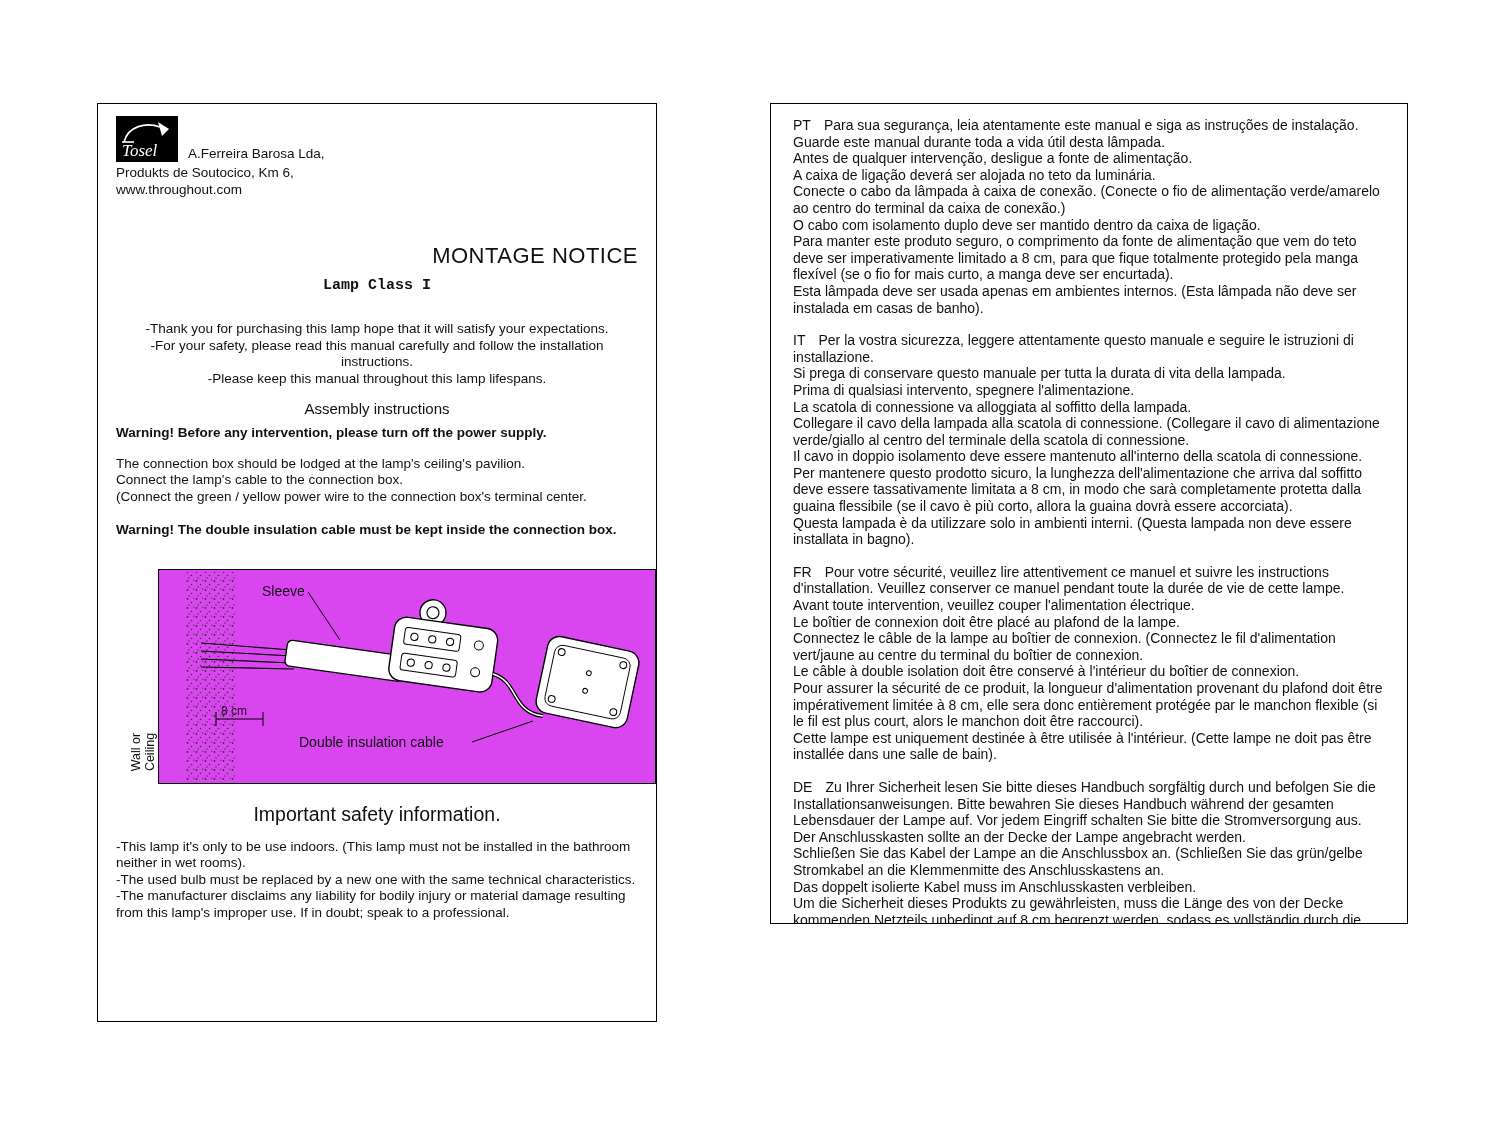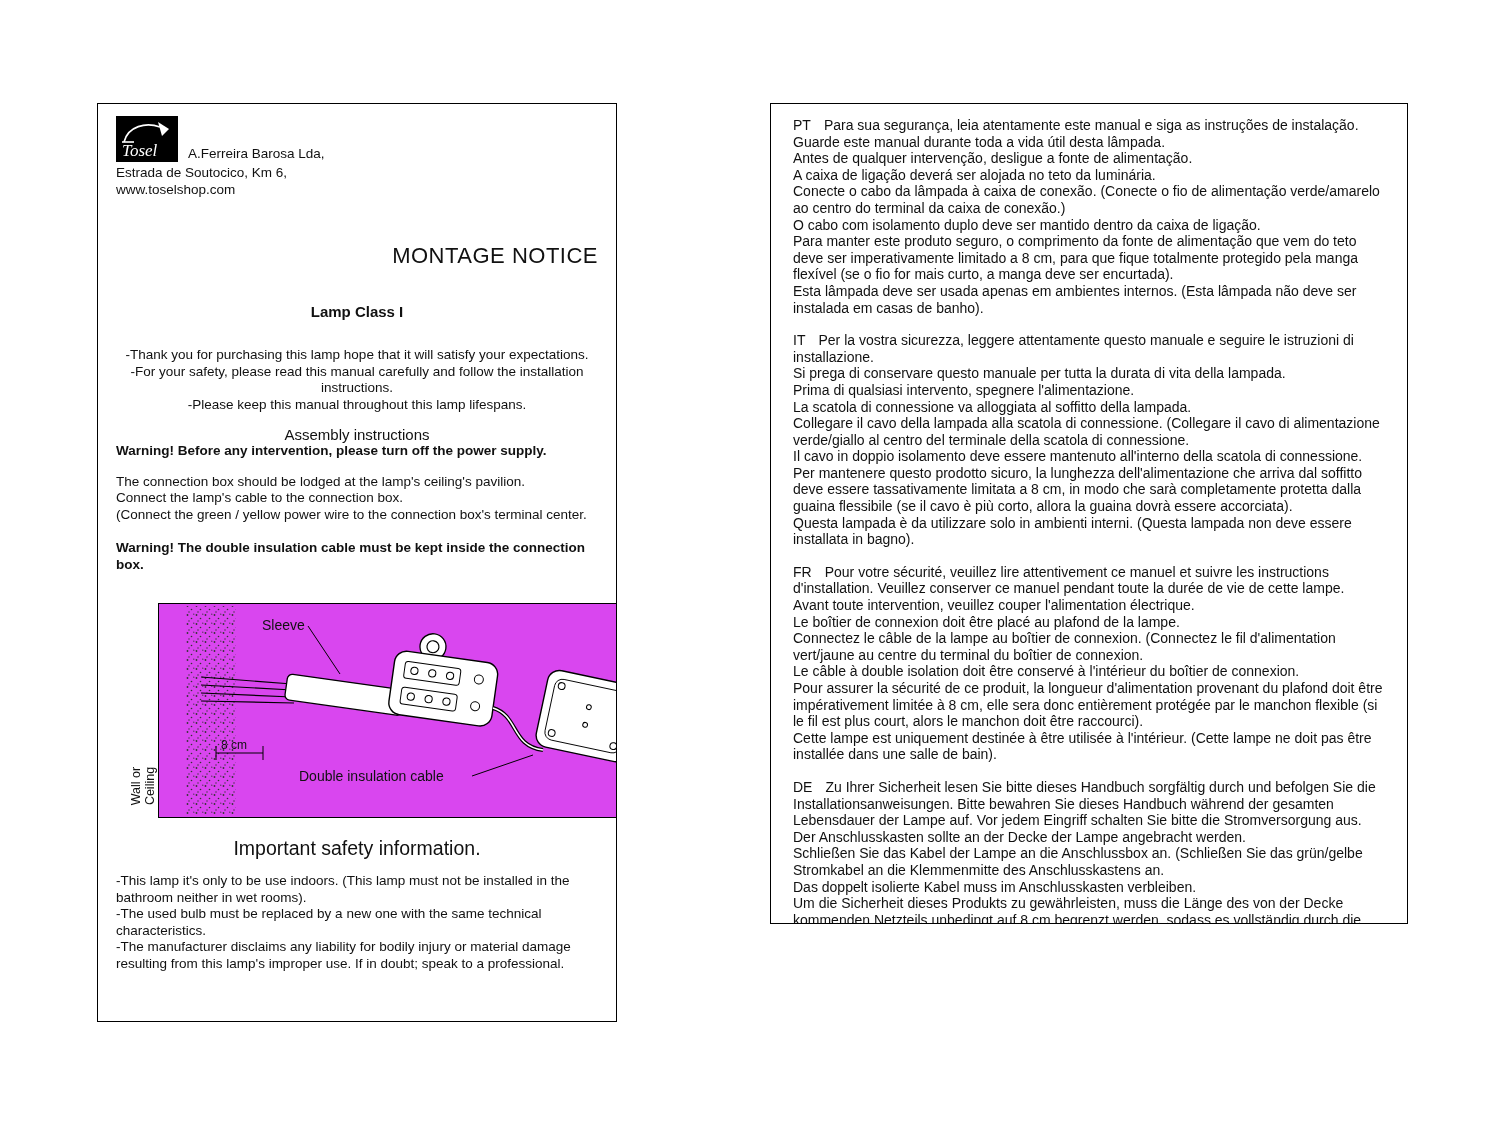--- a/index.html
+++ b/index.html
@@ -1,36 +1,36 @@
 <!DOCTYPE html>
 <html><head>
 <meta charset="utf-8">
 <style>
   * { margin:0; padding:0; box-sizing:border-box; }
   html,body { background:#ffffff; }
   body { font-family:"Liberation Sans","DejaVu Sans",sans-serif; color:#111; }
   .page { position:relative; width:1500px; height:1125px; background:#fff; overflow:hidden; }
   .panel { position:absolute; top:103px; border:1.5px solid #000; background:#fff; overflow:hidden; }
-  .panel.left { left:97px; width:520px; height:919px; padding:12px 18px; }
+  .panel.left { left:97px; width:560px; height:919px; padding:12px 18px; }
   .panel.right { left:770px; width:638px; height:821px; padding:13px 18px 10px 22px; font-size:14px; line-height:16.6px; }
 
   .brand-row { display:flex; align-items:flex-end; gap:10px; }
   .logo { position:relative; width:62px; height:46px; background:#000; flex:0 0 auto; }
   .logo svg { position:absolute; top:2px; left:4px; }
   .logo-text { position:absolute; left:6px; bottom:1px; font-family:"Liberation Serif","DejaVu Serif",serif; font-style:italic; font-size:17px; color:#fff; }
   .company-name { font-size:13.5px; padding-bottom:1px; }
   .address { margin-top:3px; font-size:13.5px; line-height:16.5px; }
 
   .title { margin-top:45px; text-align:right; font-size:22px; font-weight:400; letter-spacing:.5px; }
-  .subtitle { margin-top:34px; text-align:center; font-size:15px; font-weight:700; }
+  .subtitle { margin-top:8px; text-align:center; font-size:15px; font-weight:700;font-family:Liberation Mono, monospace; }
   .body { font-size:13.5px; line-height:16.5px; }
   .pre { white-space:pre-line; }
   .intro { margin-top:27px;text-align:center; }
   .section-heading { margin-top:13px; text-align:center; font-size:15px; font-weight:400; }
-  .warning1 { margin-top:0; }
+  .warning1 { margin-top:8px; }
   .warning { font-size:13.5px; line-height:16.5px; font-weight:700; }
   .assembly-text { margin-top:14px; }
   .warning2 { margin-top:17px; }
   .length-text { margin-top:14px; }
 
   .diagram-wrap { position:relative; margin:30px 0 0 42px; width:498px; }
   .wall-label { position:absolute; left:-44px; bottom:18px; width:58px; text-align:center;
                 transform:rotate(-90deg); font-size:12.5px; line-height:14px; }
   .diagram-box { width:498px; border:1px solid #000; background:#d946ef; font-size:0; }
   svg text { font-family:"Liberation Sans","DejaVu Sans",sans-serif; fill:#111; }
@@ -54,22 +54,22 @@
           <path d="M4 24 C 8 8 26 4 40 9" fill="none" stroke="#fff" stroke-width="1.6"></path>
           <path d="M38 4 l11 7 -7 7 z" fill="#fff"></path>
           <line x1="2" y1="24" x2="14" y2="24" stroke="#fff" stroke-width="1.6"></line>
         </svg>
         <span class="logo-text">Tosel</span>
       </div>
       <span class="company-name">A.Ferreira Barosa Lda,</span>
     </div>
 
     <div class="address">
-      <div>Estrada de Soutocico, Km 6,</div>
-      <div>www.toselshop.com</div>
+      <div>Produkts de Soutocico, Km 6,</div>
+      <div>www.throughout.com</div>
     </div>
 
     <h1 class="title">MONTAGE NOTICE</h1>
     <h2 class="subtitle">Lamp Class I</h2>
 
     <p class="body pre intro">-Thank you for purchasing this lamp hope that it will satisfy your expectations.
 -For your safety, please read this manual carefully and follow the installation instructions.
 -Please keep this manual throughout this lamp lifespans.</p>
 
     <h3 class="section-heading">Assembly instructions</h3>

